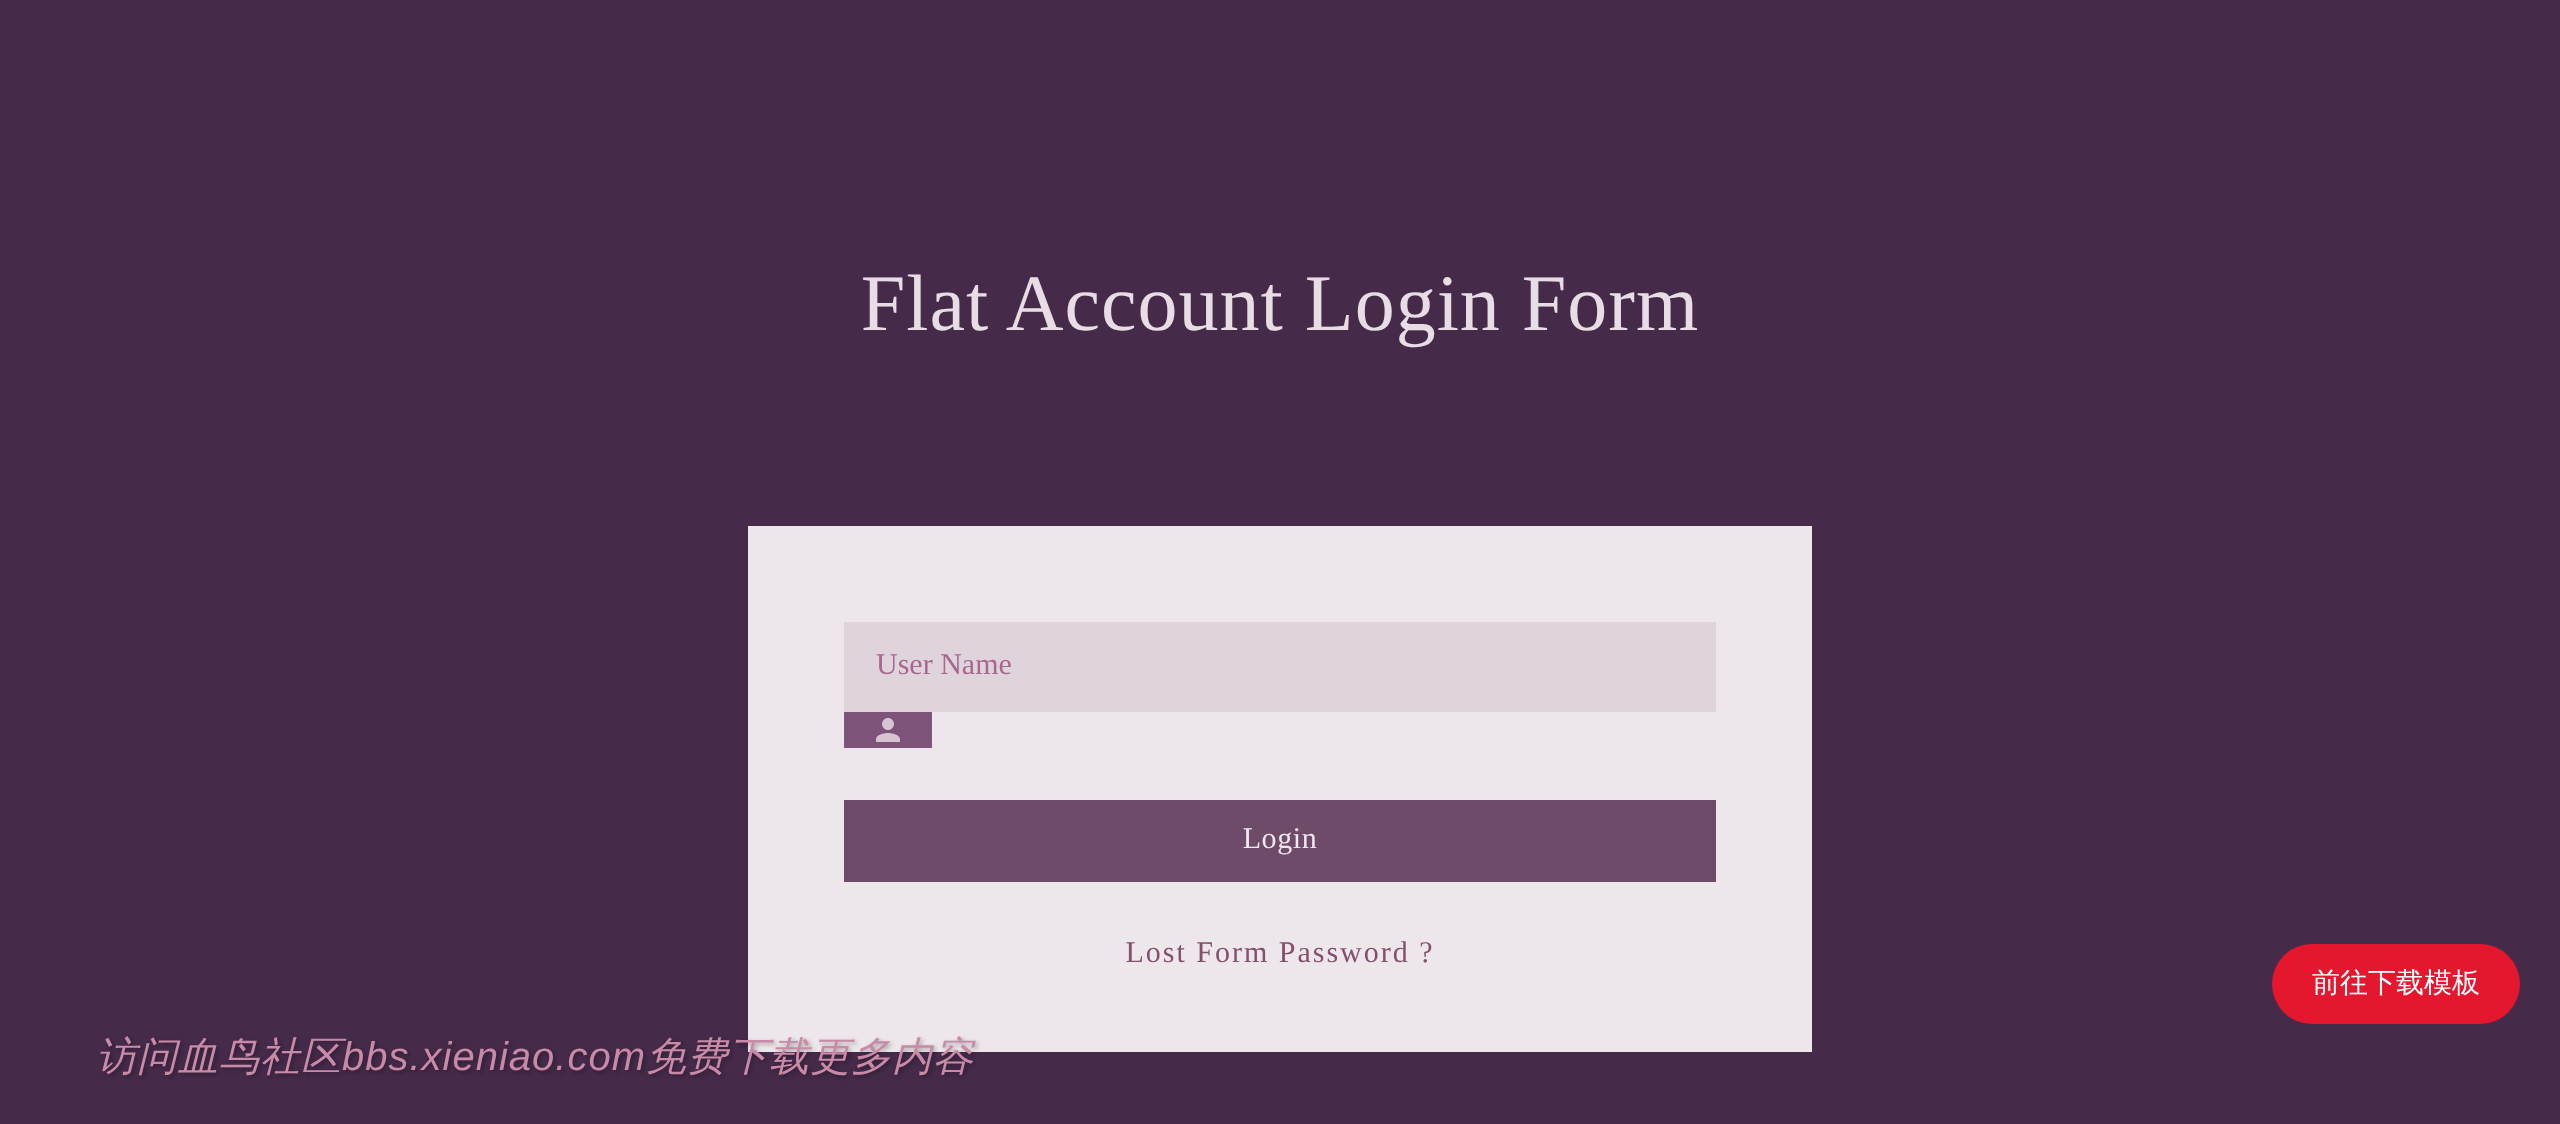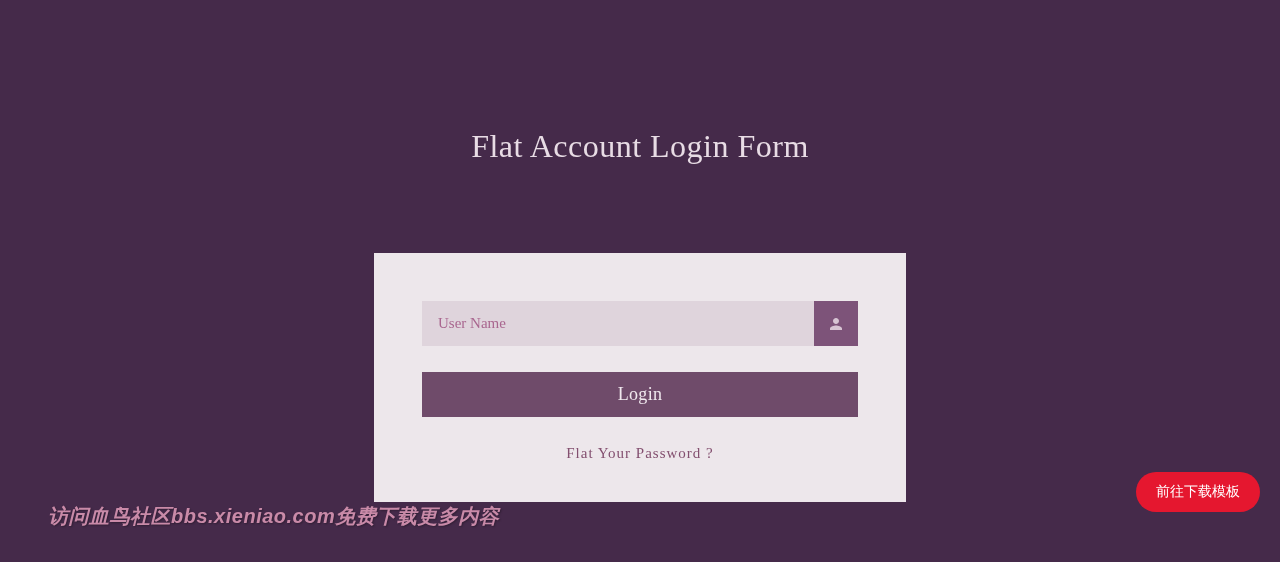--- a/index.html
+++ b/index.html
@@ -13,36 +13,37 @@
       height: 562px;
       background-color: #452a4a;
       font-family: Georgia, 'Times New Roman', serif;
       position: relative;
       overflow: hidden;
     }
     
     .page-title {
       text-align: center;
       color: #e8dce5;
-      font-size: 32px;
+      font-size: 40px;
       font-weight: normal;
       padding-top: 128px;
       letter-spacing: 0.5px;
     }
     
     .form-card {
       width: 532px;
       margin: 88px auto 0;
       background-color: #ede7eb;
       padding: 48px 48px 40px 48px;
     }
     
     .input-row {
       display: flex;
       margin-bottom: 26px;
+      flex-direction: column;
     }
     
     .input-field {
       flex: 1;
       background-color: #dfd4dc;
       border: none;
       padding: 14px 16px;
       font-size: 15px;
       color: #9b5b84;
       font-family: Georgia, serif;
@@ -70,21 +71,21 @@
     .button-row {
       display: flex;
       gap: 20px;
       margin-bottom: 28px;
     }
     
     .btn {
       flex: 1;
       padding: 12px 0;
       border: none;
-      font-size: 18px;
+      font-size: 15px;
       font-family: Georgia, serif;
       color: #f0e8ee;
       cursor: pointer;
       letter-spacing: 0.3px;
     }
     
     .btn-login {
       background-color: #6f4b6a;
     }
     
@@ -95,24 +96,24 @@
     .lost-password {
       text-align: center;
       color: #834f6f;
       font-size: 15px;
       letter-spacing: 1px;
       cursor: pointer;
     }
     
     .watermark {
       position: absolute;
-      bottom: 32px;
+      bottom: 20px;
       left: 48px;
       font-size: 20px;
-      font-weight: bold;
+      font-weight: normal;
       font-style: italic;
       color: #c98aa8;
       text-shadow: 1px 1px 2px rgba(0,0,0,0.3);
       font-family: Arial, sans-serif;
       letter-spacing: 0.5px;
     }
     
     .download-button {
       position: absolute;
       bottom: 50px;
@@ -141,19 +142,19 @@
         <path d="M12 12c2.21 0 4-1.79 4-4s-1.79-4-4-4-4 1.79-4 4 1.79 4 4 4zm0 2c-2.67 0-8 1.34-8 4v2h16v-2c0-2.66-5.33-4-8-4z"></path>
       </svg>
     </div>
   </div>
 
 
   <div class="button-row">
     <button class="btn btn-login">Login</button>
   </div>
 
-  <div class="lost-password">Flat Your Password ?</div>
+  <div class="lost-password">Lost Form Password ?</div>
 
 </div>
 
 <div class="watermark">访问血鸟社区bbs.xieniao.com免费下载更多内容</div>
 
 <button class="download-button">前往下载模板</button>
 
 </body></html>

